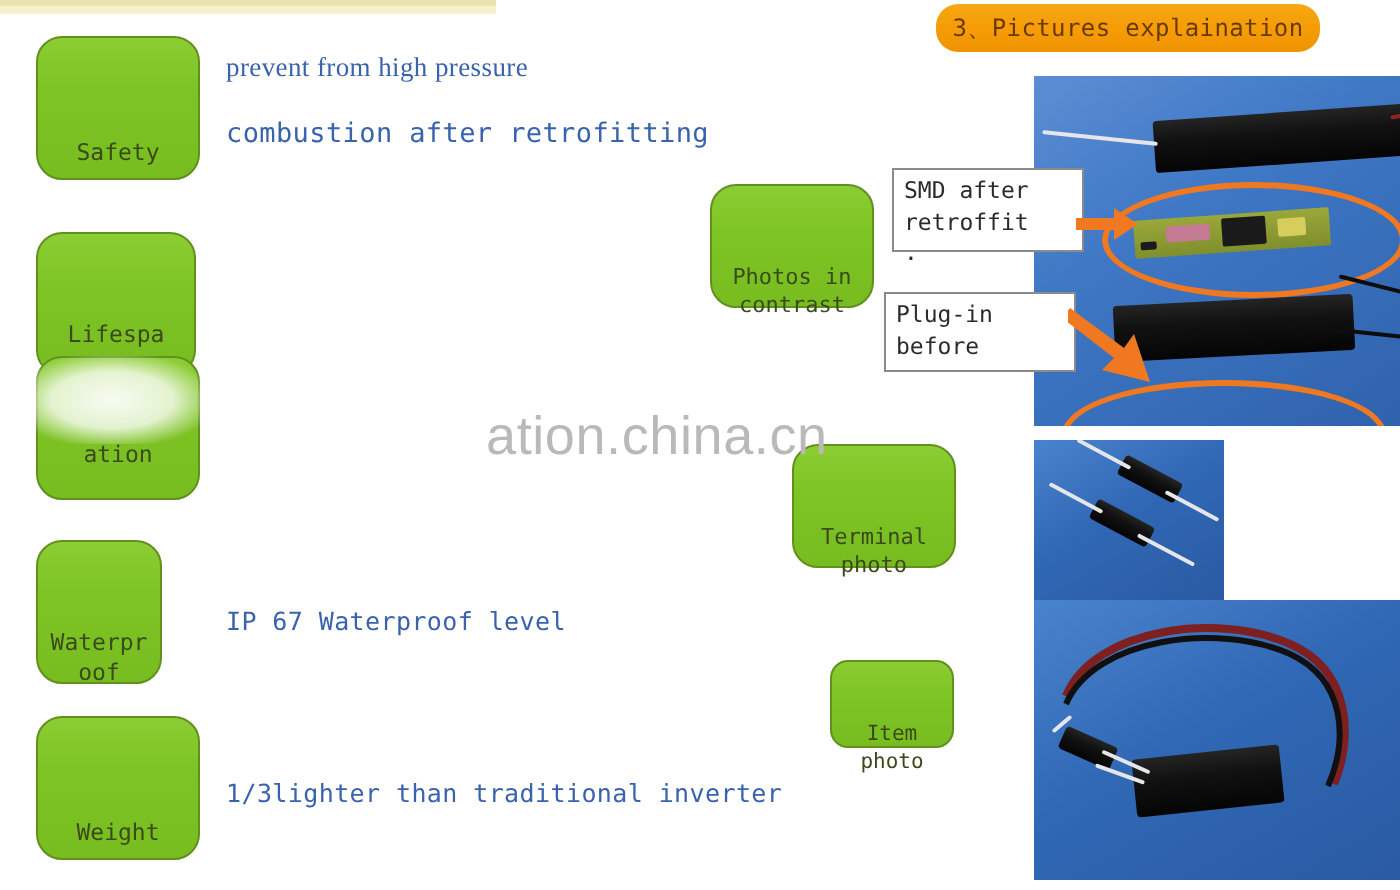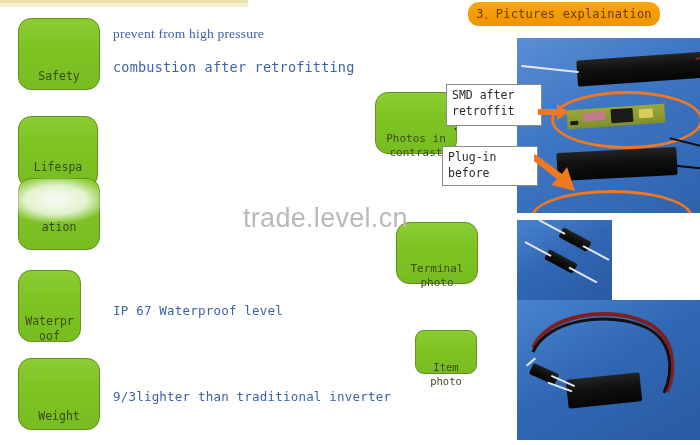--- a/index.html
+++ b/index.html
@@ -213,27 +213,27 @@
   <div class="chip" style="left:18px; top:358px; width:82px; height:72px; font-size:11.5px;">
     <span>Weight</span>
   </div>
 
   <div class="feat" style="left:113px; top:26px;font-family:Liberation Serif, serif;">prevent from high pressure</div>
   <div class="feat" style="left:113px; top:59px;">combustion after retrofitting</div>
 
 
   <div class="feat small" style="left:113px; top:303px;">IP 67 Waterproof level</div>
 
-  <div class="feat small" style="left:113px; top:389px;">9/3lighter than traditional inverter</div>
+  <div class="feat small" style="left:113px; top:389px;">1/3lighter than traditional inverter</div>
 
   <div class="section-header">
     <span>3、Pictures explaination</span>
   </div>
 
-  <div class="chip" style="left:375px; top:92px; width:82px; height:62px; font-size:11px;">
+  <div class="chip" style="left:355px; top:92px; width:82px; height:62px; font-size:11px;">
     <span style="white-space:pre-line;">Photos in
 contrast</span>
   </div>
 
   <div class="chip" style="left:396px; top:222px; width:82px; height:62px; font-size:11px;">
     <span style="white-space:pre-line;">Terminal
 photo</span>
   </div>
 
   <div class="chip" style="left:415px; top:330px; width:62px; height:44px; font-size:10.5px; border-radius:9px;">
@@ -303,15 +303,15 @@
     </svg>
 
     <div class="inv" style="left:50px; top:76px; width:74px; height:29px; transform:rotate(-6deg);"></div>
 
     <div class="inv" style="left:13px; top:68px; width:28px; height:12px; transform:rotate(24deg);"></div>
     <div class="wire white" style="left:33px; top:80px; width:26px; height:2px; transform:rotate(24deg);"></div>
     <div class="wire white" style="left:30px; top:86px; width:26px; height:2px; transform:rotate(20deg);"></div>
     <div class="wire white" style="left:8px; top:61px; width:12px; height:2px; transform:rotate(-40deg);"></div>
   </div>
 
-  <div class="watermark">trade.level.cn</div>
+  <div class="watermark">ation.china.cn</div>
 
 </div>
 
 </body></html>

